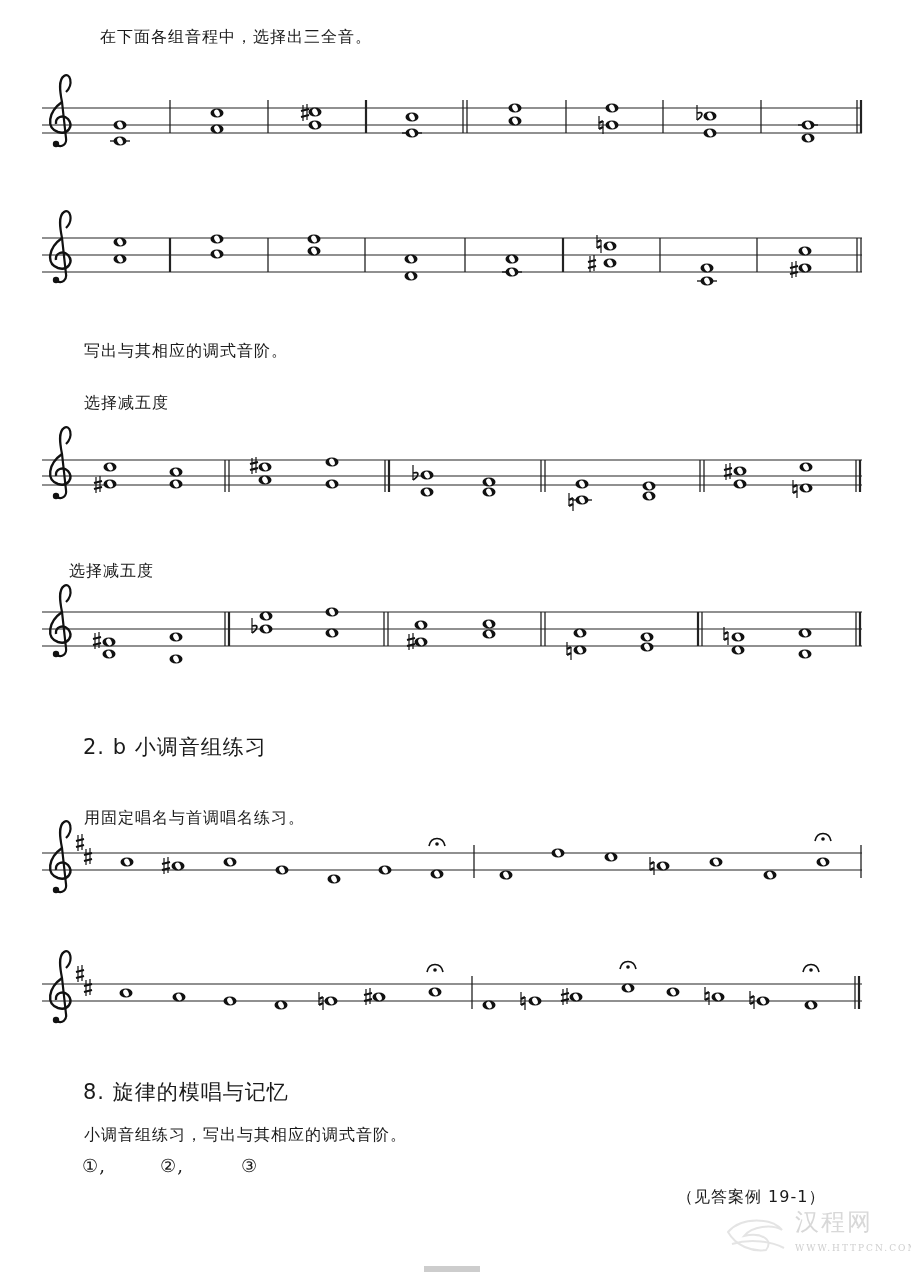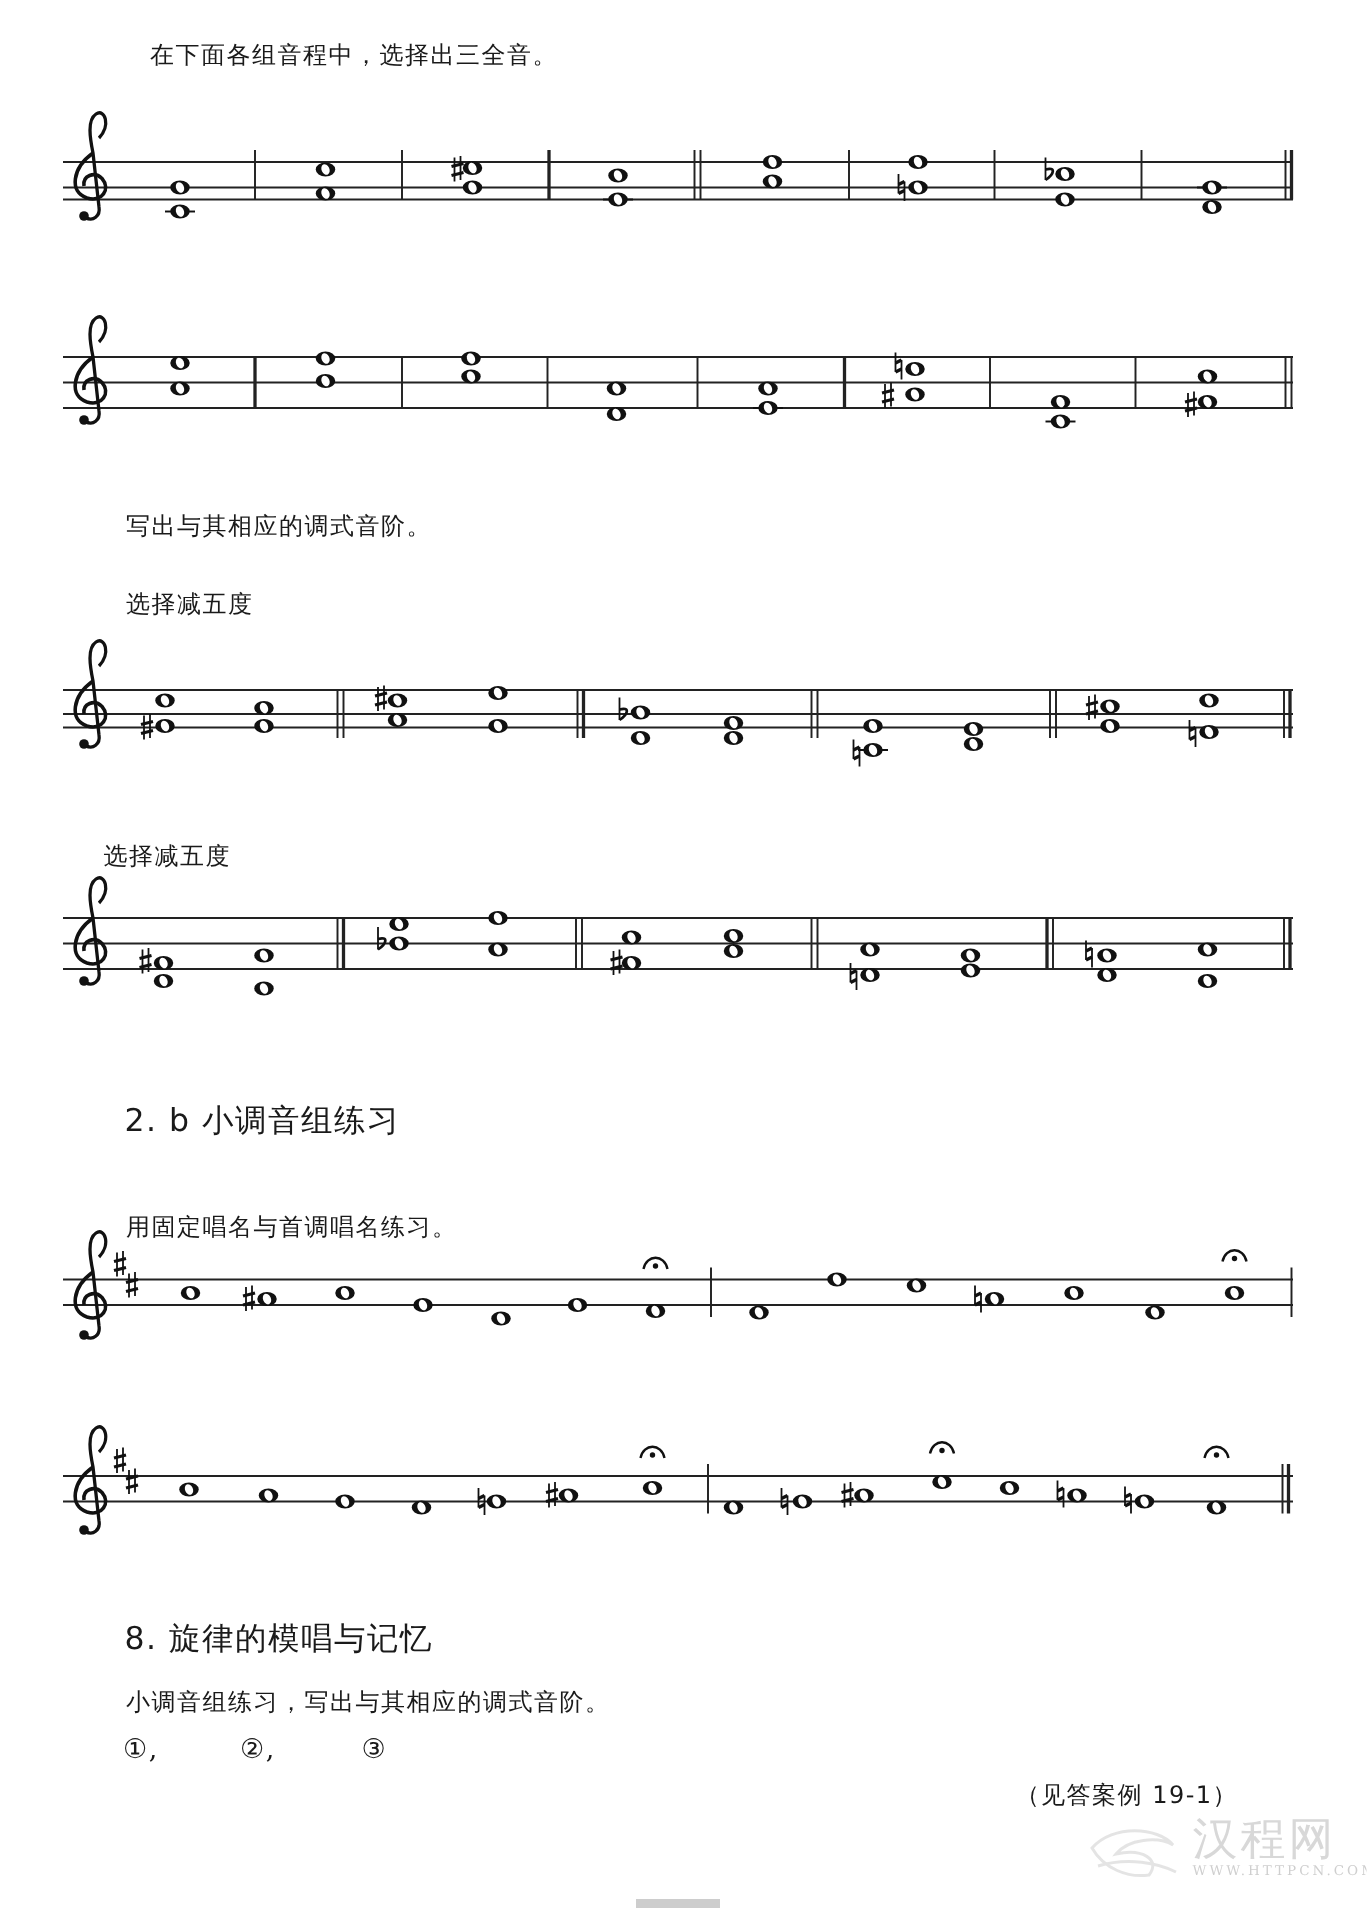--- a/index.html
+++ b/index.html
@@ -2,21 +2,21 @@
 <html><head>
 <meta charset="utf-8">
 <style>
   html, body { margin: 0; padding: 0; background: #ffffff; }
   body { width: 911px; height: 1272px; position: relative; overflow: hidden; color: #1a1a1a; }
   .text { position: absolute; font-family: "DejaVu Sans", sans-serif; font-size: 16px; letter-spacing: 1px; white-space: nowrap; color: #1a1a1a; }
   .heading { font-size: 21px; }
   .serif { font-family: "DejaVu Serif", serif; }
   .staff { position: absolute; left: 0; top: 0; }
   .watermark { position: absolute; left: 722px; top: 1212px; width: 175px; height: 45px; opacity: 0.55; }
-  .wm-text { position: absolute; left: 795px; top: 1206px; font-family: "DejaVu Sans", sans-serif; font-size: 30px; color: #d8d8d8; letter-spacing: 2px; }
+  .wm-text { position: absolute; left: 795px; top: 1206px; font-family: "DejaVu Sans", sans-serif; font-size: 24px; color: #d8d8d8; letter-spacing: 2px; }
   .wm-url { position: absolute; left: 795px; top: 1243px; font-family: "DejaVu Serif", serif; font-size: 9px; color: #cfcfcf; letter-spacing: 2px; }
   .scrollbar { position: absolute; left: 424px; top: 1266px; width: 56px; height: 6px; background: #cdcdcd; }
 </style>
 </head>
 <body>
 
 <div class="text" style="left:100px; top:27px;">在下面各组音程中，选择出三全音。</div>
 
 <div class="text" style="left:84px; top:341px;">写出与其相应的调式音阶。</div>
 <div class="text" style="left:84px; top:393px;">选择减五度</div>

